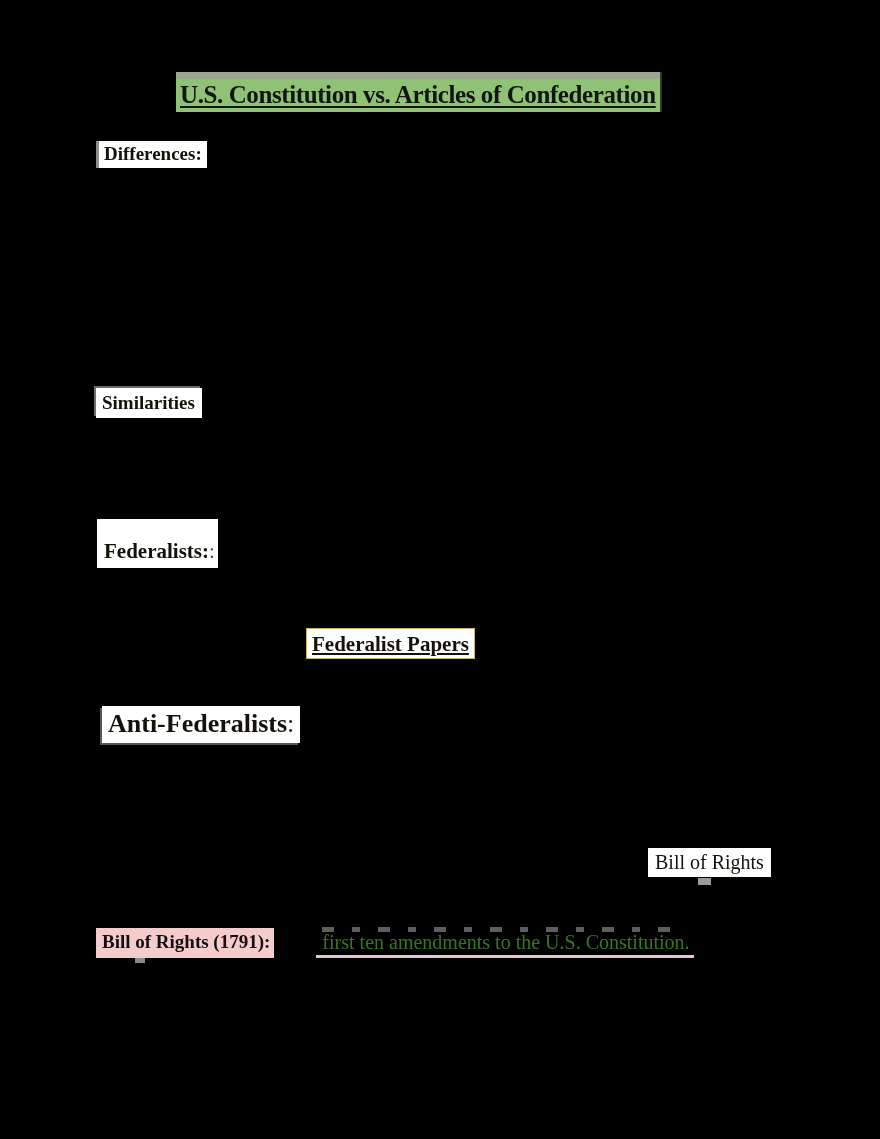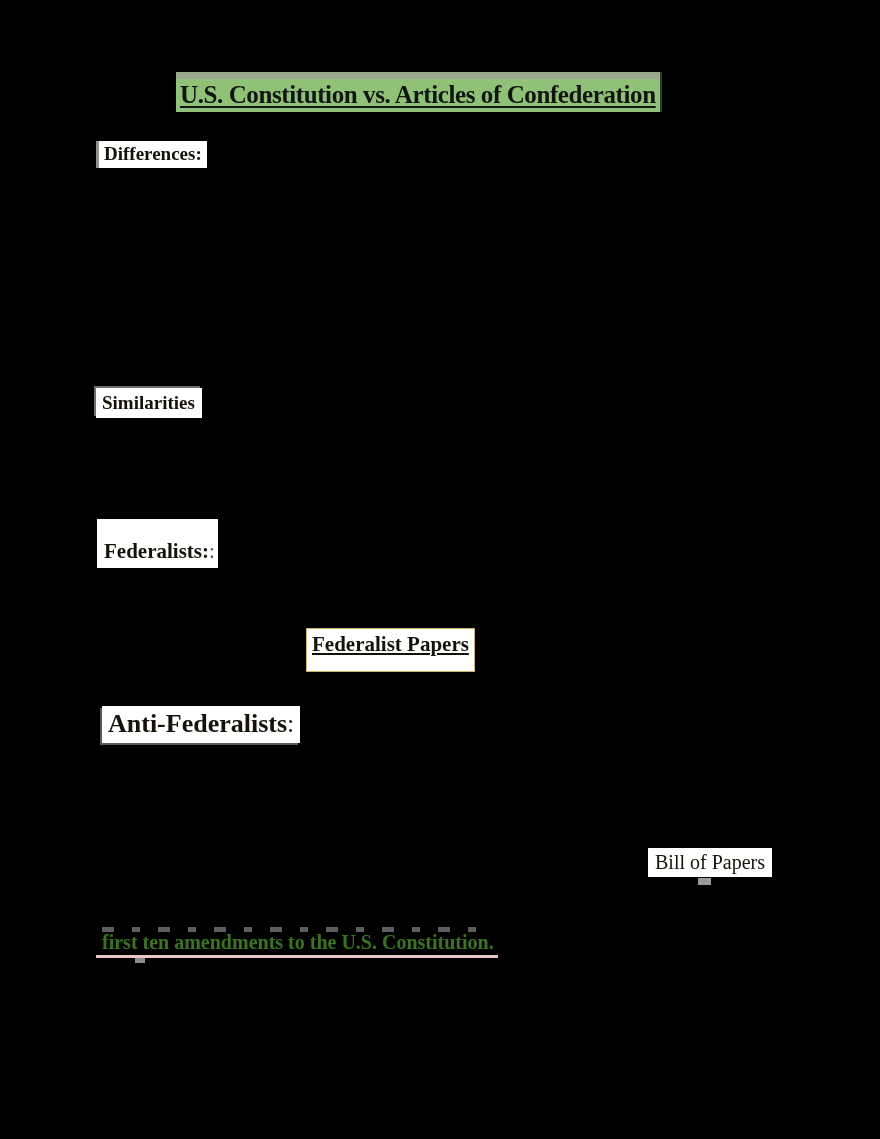--- a/index.html
+++ b/index.html
@@ -70,21 +70,21 @@
   }
   .faint-colon {
     color: #55503c;
     font-weight: normal;
     font-size: 21px;
   }
   .hl-federalist-papers {
     left: 306px;
     top: 628px;
     font-size: 21px;
-    padding: 3px 5px 14px 5px;
+    padding: 3px 5px 1px 5px;
     border: 1px solid #c9b364;
   }
   .hl-federalist-papers .u {
     text-decoration: underline;
     text-decoration-thickness: 2px;
     text-underline-offset: 2px;
   }
   .hl-anti-federalists {
     left: 102px;
     top: 706px;
@@ -112,25 +112,26 @@
     background: #f4cccc;
     color: #15100f;
     font-weight: bold;
     font-size: 19px;
     padding: 3px 4px 4px 6px;
     white-space: nowrap;
   }
   .def-text {
     position: relative;
     color: #38761d;
-    font-weight: bold;
+    font-weight: normal;
     font-size: 20px;
     padding: 3px 4px 1px 6px;
     white-space: nowrap;
     border-bottom: 3px solid #e9c5c7;
+    margin-left: 42px;
   }
   
   .def-text::before {
     content: "";
     position: absolute;
     left: 6px;
     right: 8px;
     top: -1px;
     height: 5px;
     background: repeating-linear-gradient(90deg,
@@ -160,22 +161,23 @@
   <div class="abs hl-yellow hl-differences"><span>Differences:</span></div>
 
   <div class="abs hl-yellow hl-similarities"><span>Similarities</span></div>
 
   <div class="abs hl-yellow hl-federalists"><span>Federalists:</span><span class="faint-colon">:</span></div>
 
   <div class="abs hl-yellow hl-federalist-papers"><span class="u">Federalist Papers</span></div>
 
   <div class="abs hl-yellow hl-anti-federalists"><span>Anti-Federalists</span><span class="colon">:</span></div>
 
-  <div class="abs hl-yellow hl-bill-of-rights"><span>Bill of Papers</span></div>
+  <div class="abs hl-yellow hl-bill-of-rights"><span>Bill of Rights</span></div>
 
   <div class="abs def-line">
+    <span class="def-term">Bill of Rights (1791):</span>
     <span class="def-text">first ten amendments to the U.S. Constitution.</span>
   </div>
 
   <div class="abs artifact artifact-1"></div>
   <div class="abs artifact artifact-2"></div>
 
 </div>
 
 </body></html>

